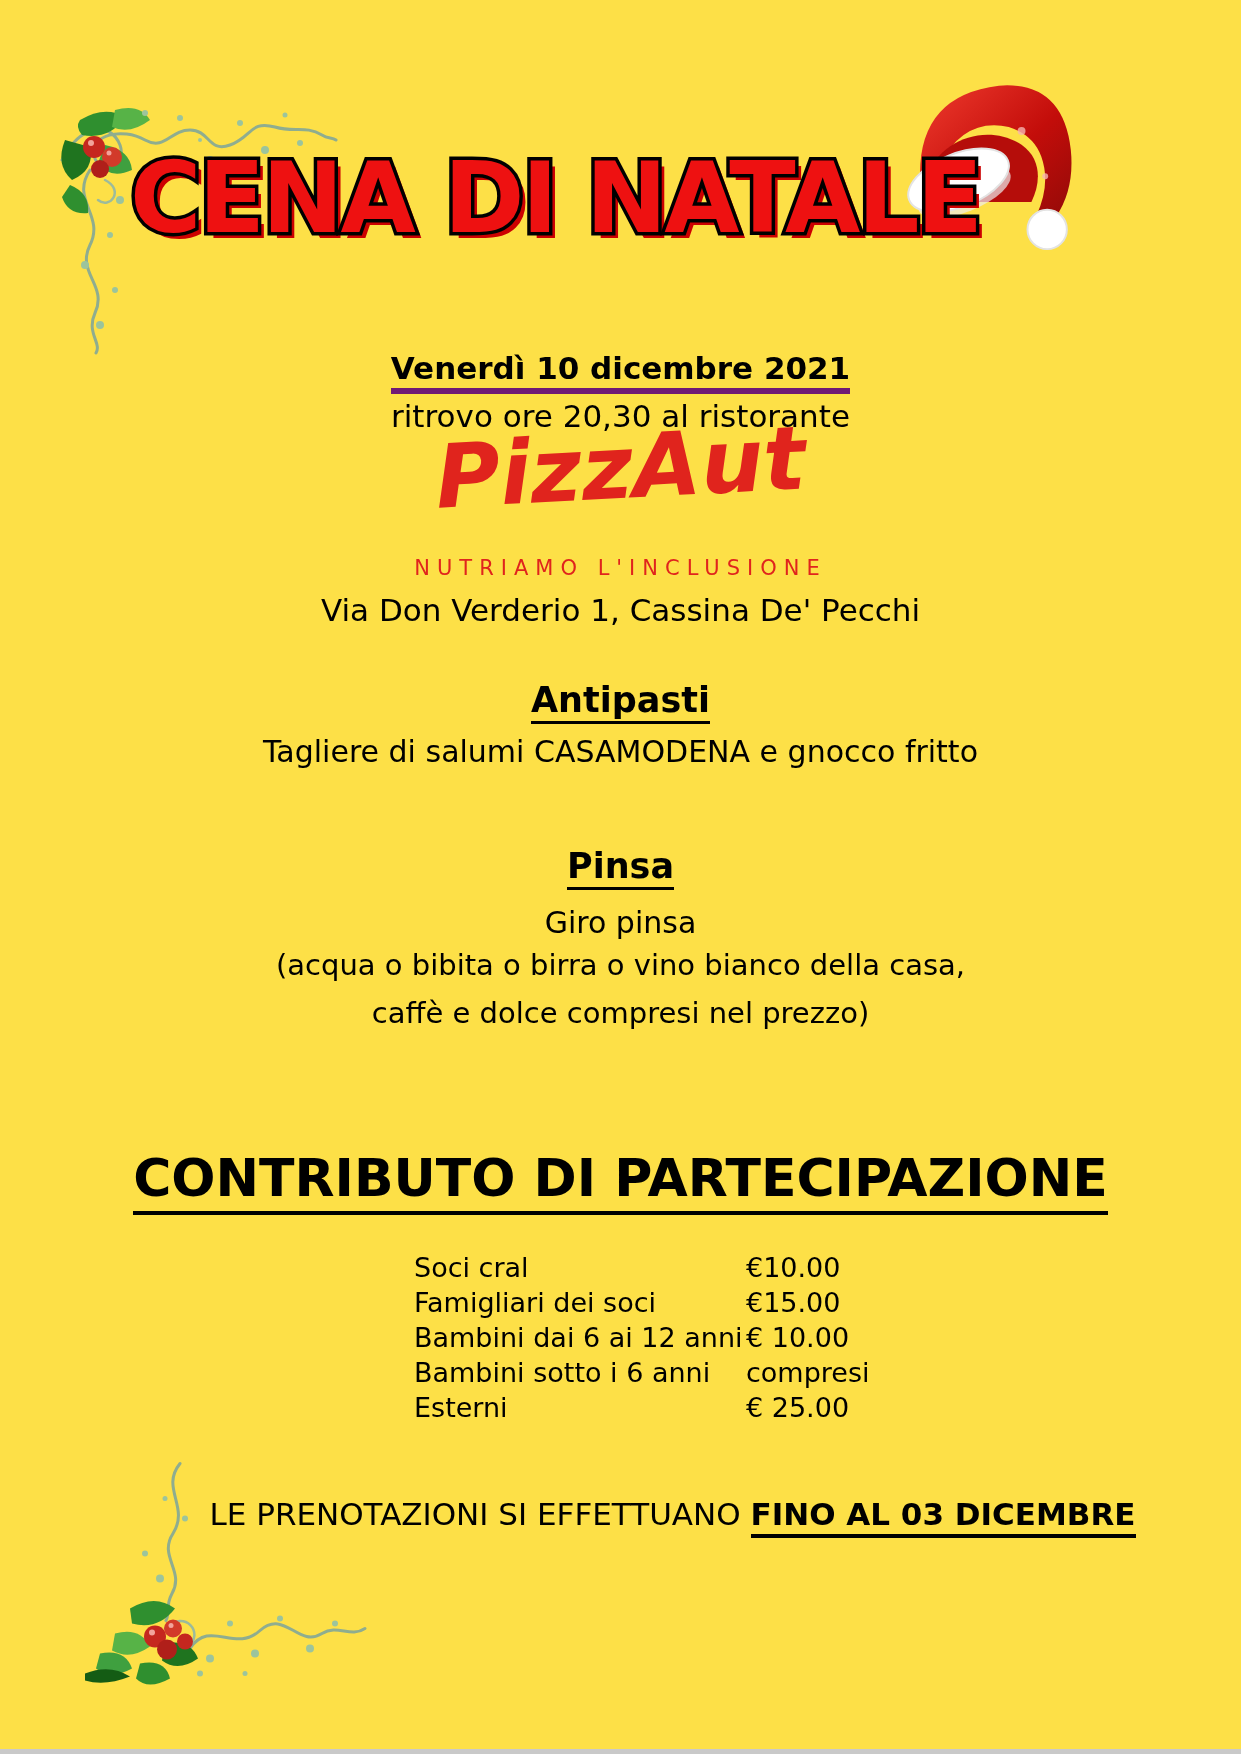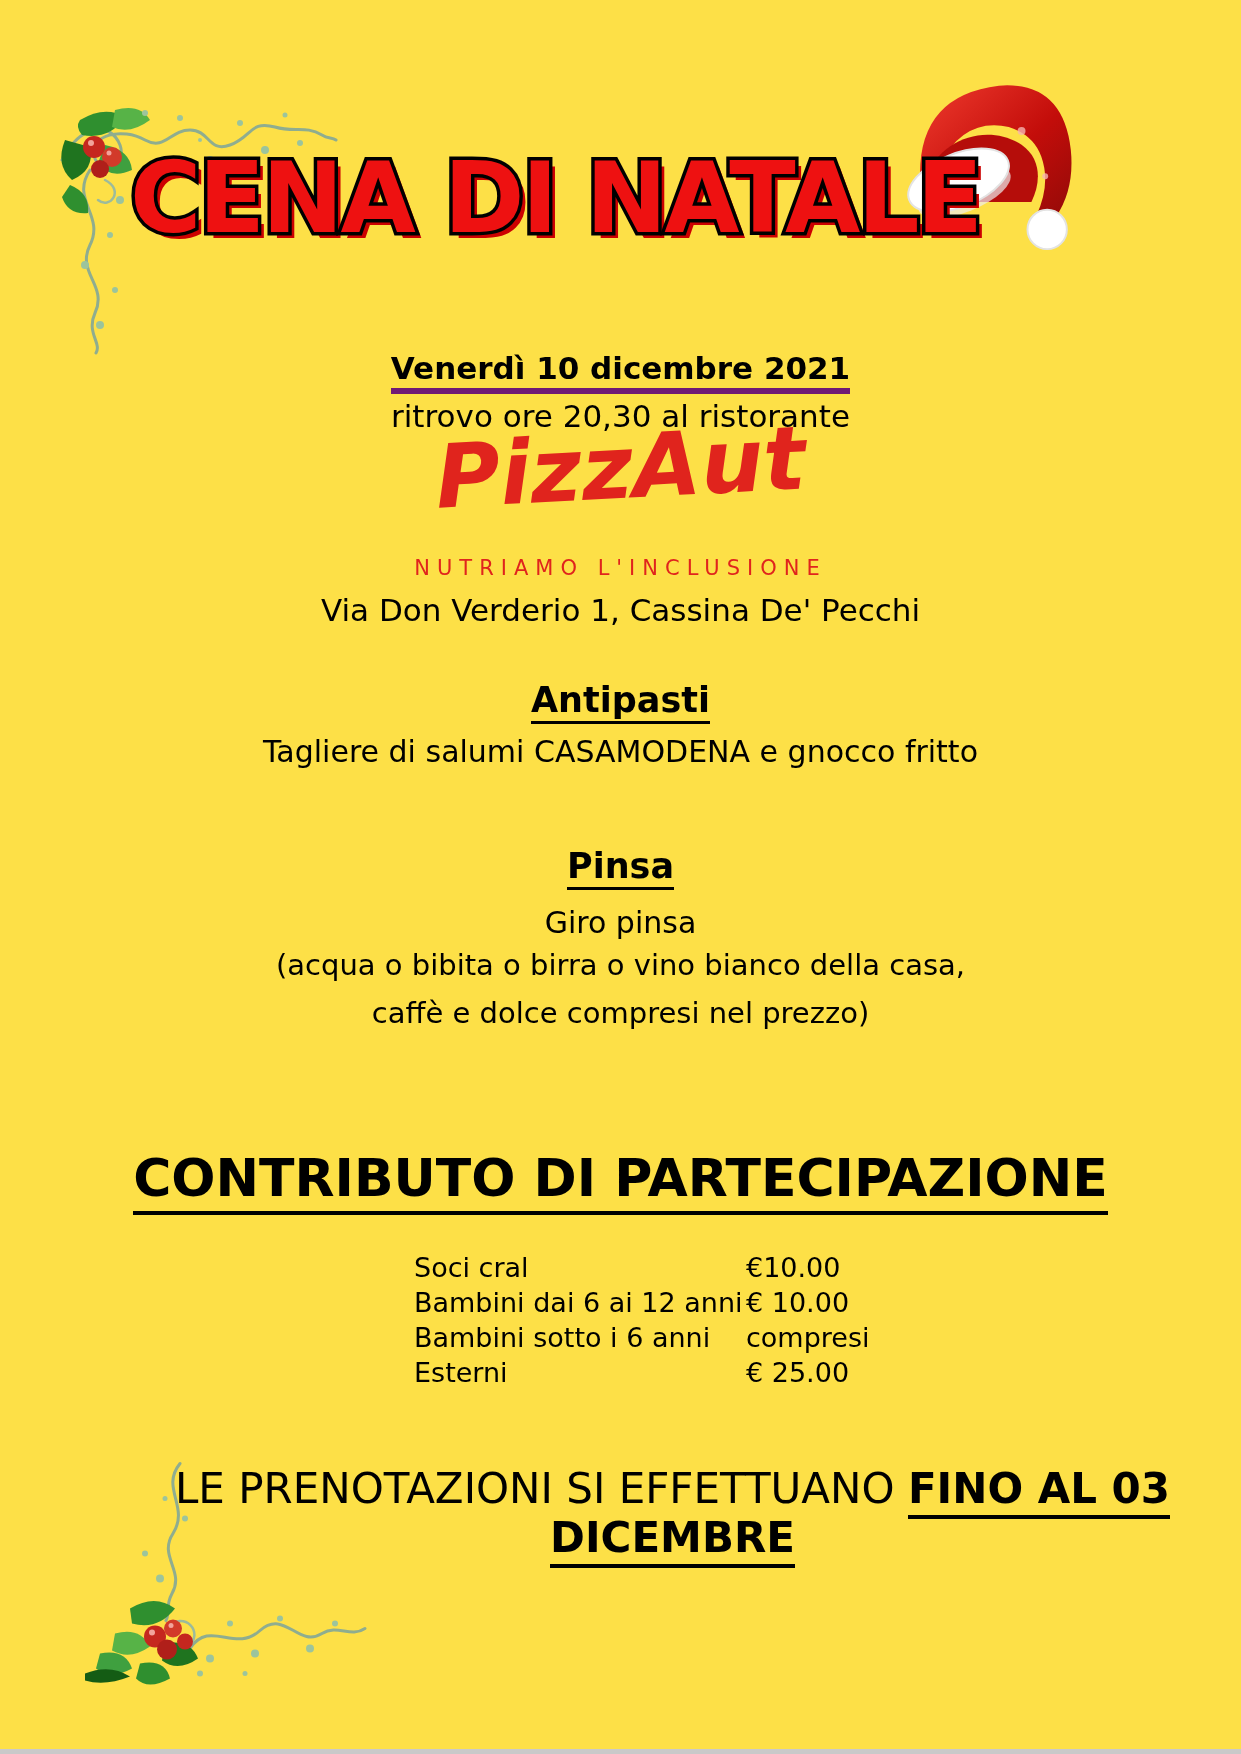--- a/index.html
+++ b/index.html
@@ -36,21 +36,21 @@
   .note1{top:948px;font-size:29px;}
   .note2{top:996px;font-size:29px;}
   .contrib-heading{top:1148px;font-size:52px;font-weight:bold;}
   .contrib-heading .u{border-bottom:4px solid #000;padding-bottom:3px;}
   
   .price-table{left:414px;top:1250px;width:480px;font-size:27px;}
   .price-row{display:flex;line-height:35px;}
   .price-label{width:332px;text-align:left;}
   .price-value{text-align:right;}
   
-  .footer-line{left:105px;top:1464px;width:1135px;text-align:center;font-size:42px;}
+  .footer-line{left:105px;top:1496px;width:1135px;text-align:center;font-size:31px;}
   .footer-line .strong{font-weight:bold;border-bottom:4px solid #000;padding-bottom:2px;}
   
   .page-edge{left:0;bottom:0;width:1241px;height:5px;background:#c9c9c9;}
 </style>
 </head>
 <body>
 
 <div class="page">
 
   <svg class="abs holly-tl" viewBox="0 0 290 270" xmlns="http://www.w3.org/2000/svg">
@@ -133,20 +133,24 @@
   <div class="abs center contrib-heading">
     <span class="u">CONTRIBUTO DI PARTECIPAZIONE</span>
   </div>
 
   <div class="abs price-table">
     <div class="price-row">
       <div class="price-label">Soci cral</div>
       <div class="price-value">€10.00</div>
     </div>
     <div class="price-row">
+      <div class="price-label">Famigliari dei soci</div>
+      <div class="price-value">€15.00</div>
+    </div>
+    <div class="price-row">
       <div class="price-label">Bambini dai 6 ai 12 anni</div>
       <div class="price-value">€ 10.00</div>
     </div>
     <div class="price-row">
       <div class="price-label">Bambini sotto i 6 anni</div>
       <div class="price-value">compresi</div>
     </div>
     <div class="price-row">
       <div class="price-label">Esterni</div>
       <div class="price-value">€ 25.00</div>

